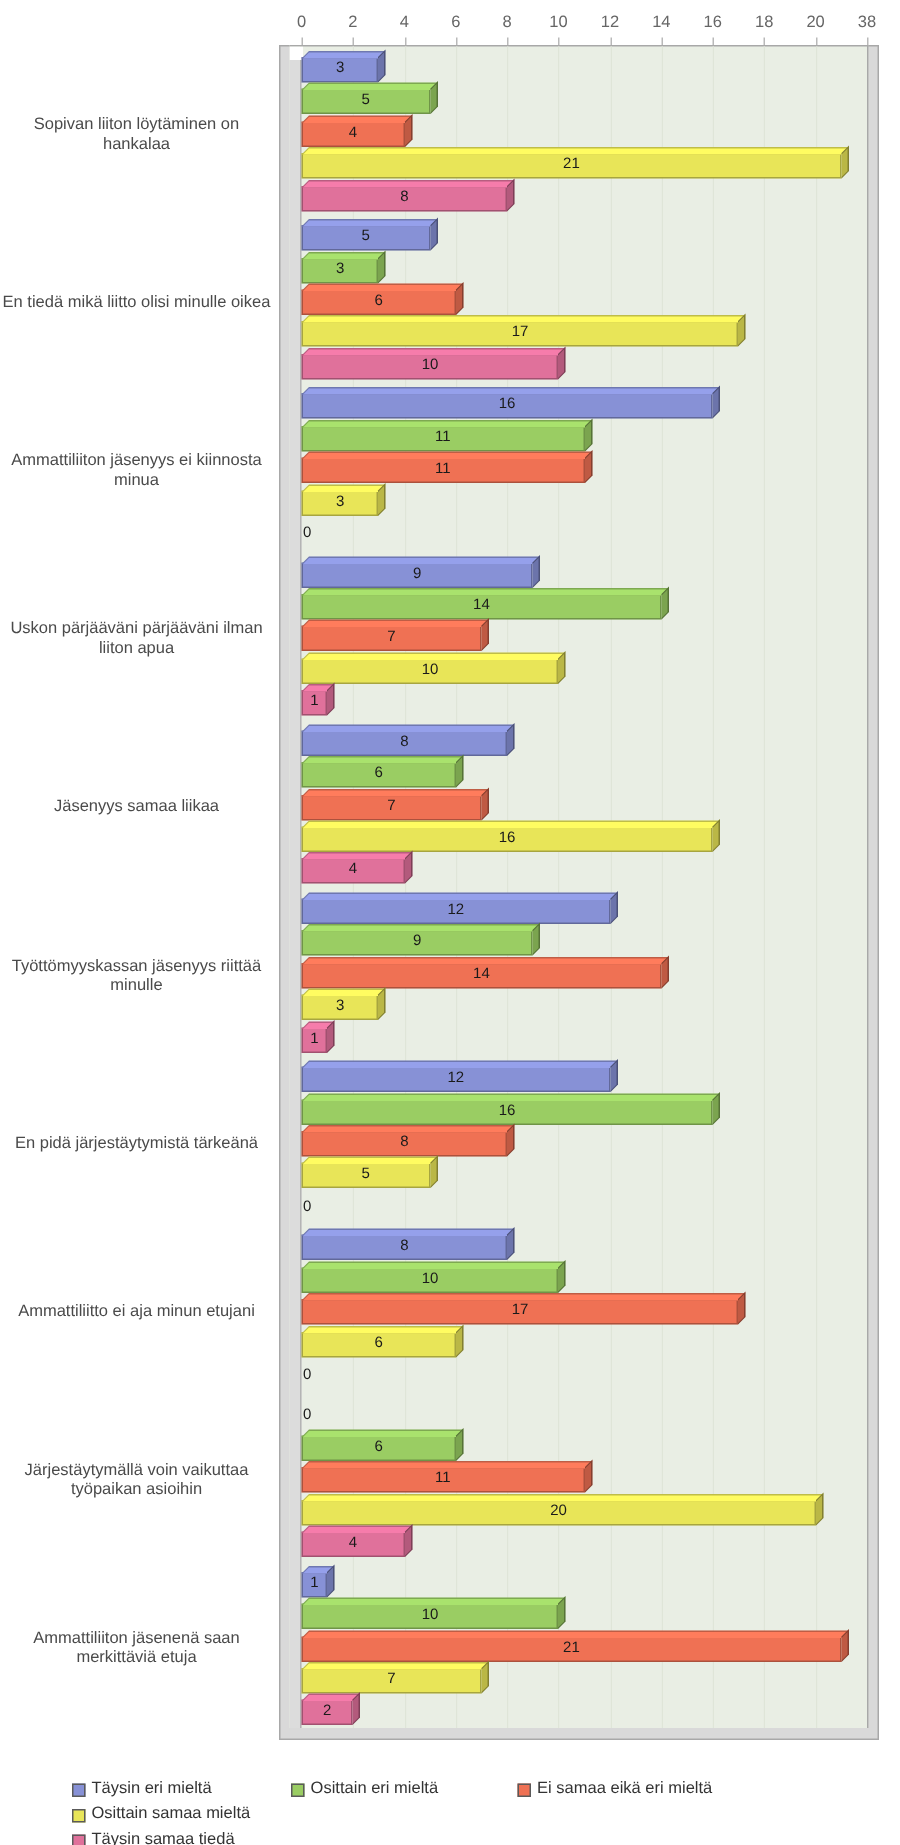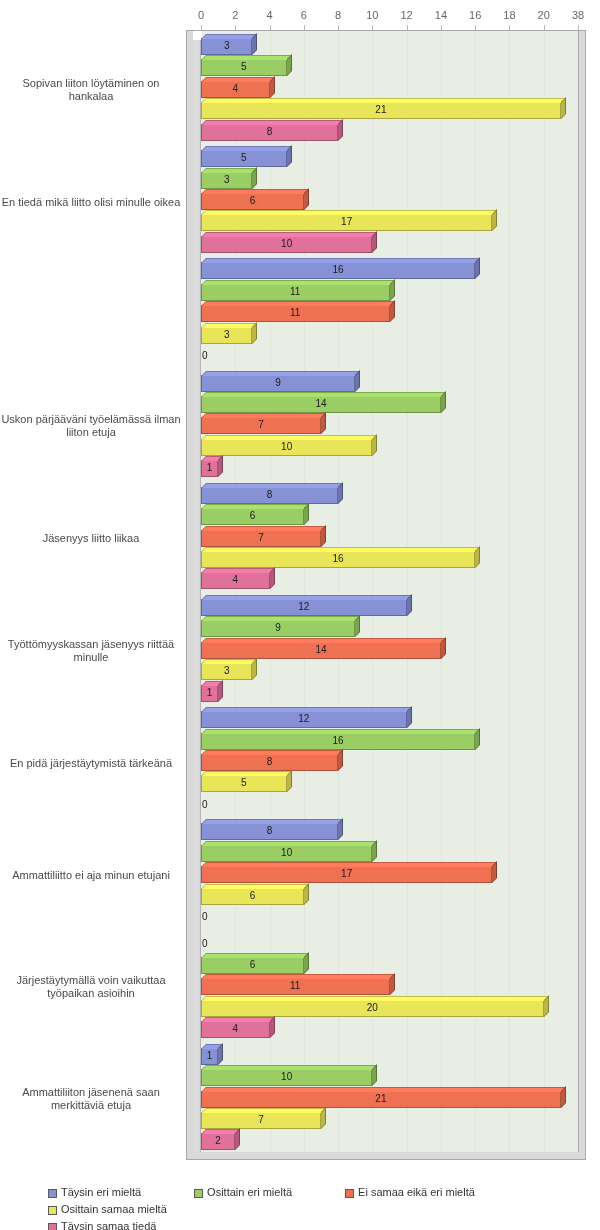--- a/index.html
+++ b/index.html
@@ -205,22 +205,23 @@
       <div class="tick-mark" style="left: 316.455px;"></div>
       <div class="tick-label" style="left: 350.727px;">20</div>
       <div class="tick-mark" style="left: 350.727px;"></div>
       <div class="tick-label" style="left: 385px;">38</div>
       <div class="tick-mark" style="left: 385px;"></div>
     </div>
 
   <div id="cat-layer">
       <div class="cat-label" style="top: 59.5px;">Sopivan liiton löytäminen on hankalaa</div>
       <div class="cat-label" style="top: 171.7px;">En tiedä mikä liitto olisi minulle oikea</div>
-      <div class="cat-label" style="top: 396.1px;">Uskon pärjääväni työelämässä ilman liiton etuja</div>
-      <div class="cat-label" style="top: 508.3px;">Jäsenyys liitto liikaa</div>
+      <div class="cat-label" style="top: 283.9px;">Ammattiliiton jäsenyys ei kiinnosta minua</div>
+      <div class="cat-label" style="top: 396.1px;">Uskon pärjääväni pärjääväni ilman liiton apua</div>
+      <div class="cat-label" style="top: 508.3px;">Jäsenyys samaa liikaa</div>
       <div class="cat-label" style="top: 620.5px;">Työttömyyskassan jäsenyys riittää minulle</div>
       <div class="cat-label" style="top: 732.7px;">En pidä järjestäytymistä tärkeänä</div>
       <div class="cat-label" style="top: 844.9px;">Ammattiliitto ei aja minun etujani</div>
       <div class="cat-label" style="top: 1069.3px;">Ammattiliiton jäsenenä saan merkittäviä etuja</div>
       <div class="cat-label" style="top: 957.1px;">Järjestäytymällä voin vaikuttaa työpaikan asioihin</div>
     </div>
 
   <div id="plot-outer">
     <div id="plot-base"></div>
     <div id="plot-face">

